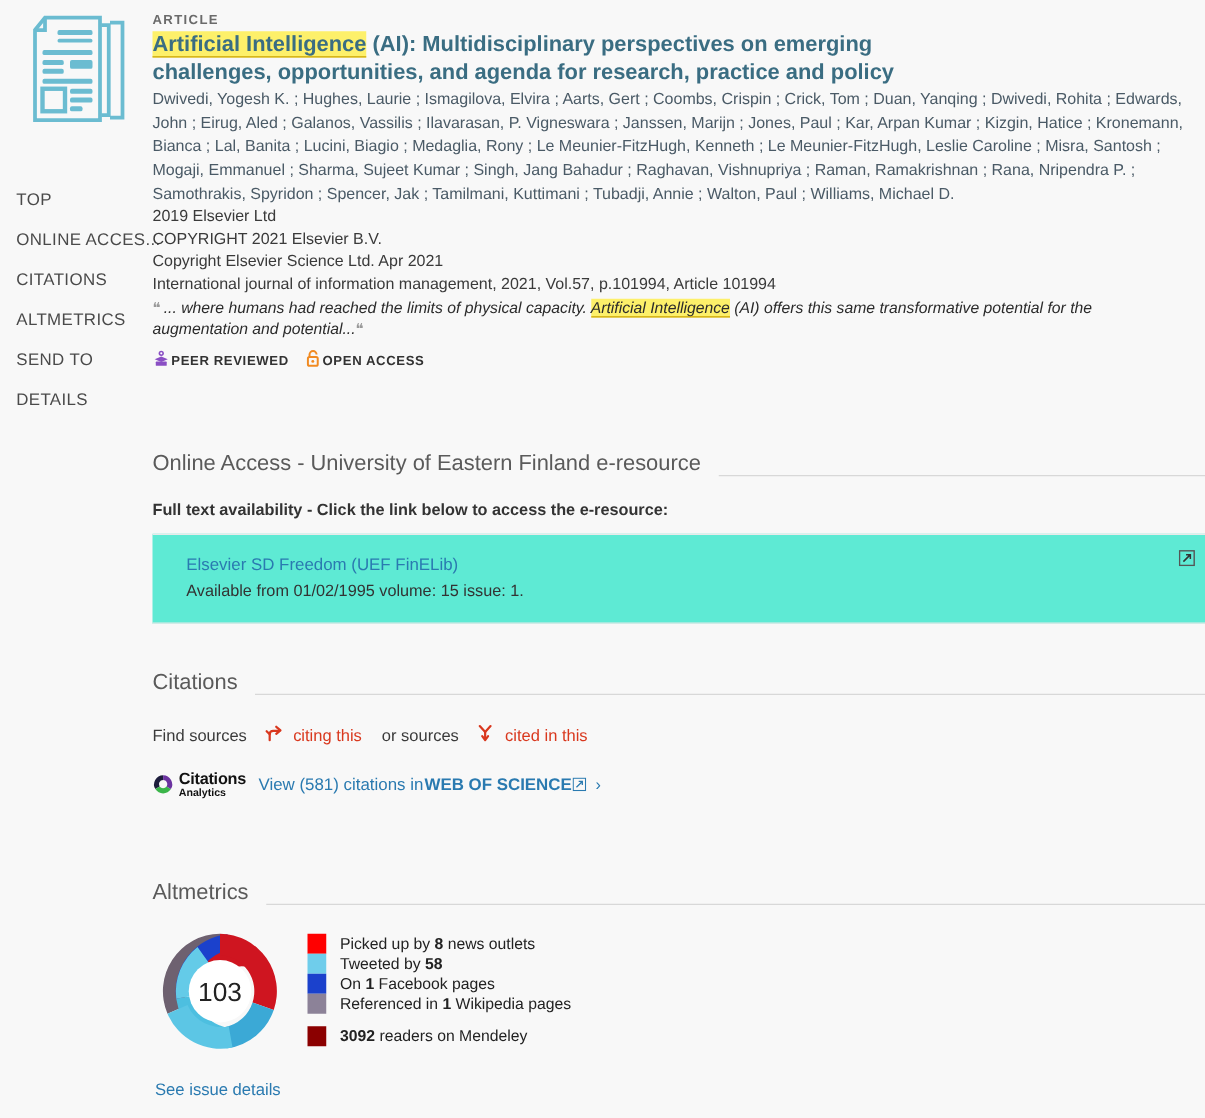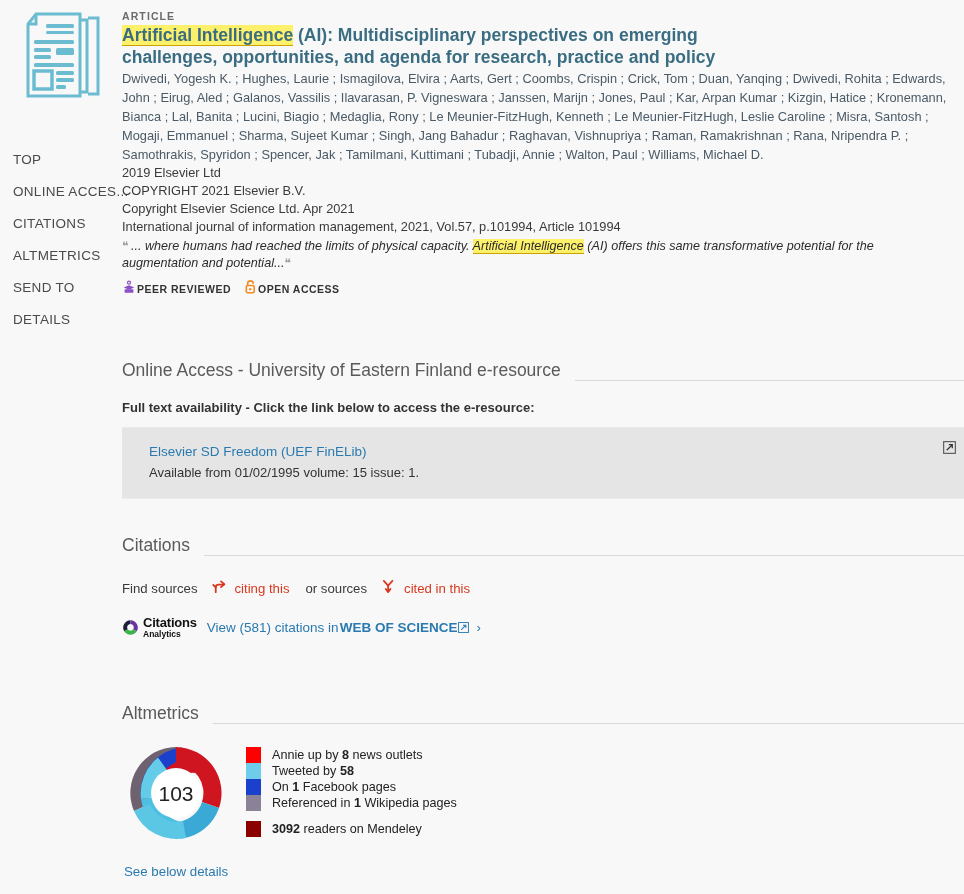--- a/index.html
+++ b/index.html
@@ -62,21 +62,21 @@
   .sec-title {
     font-size: 17.5px; color: #5a5a5a; font-weight: 400; white-space: nowrap;
   }
   .sec-rule { flex: 1 1 auto; height: 1px; background: #d8d8d8; }
 
   .subhead {
     font-size: 13px; font-weight: 700; color: #333; margin-top: 19px;
   }
 
   .access-card {
-    margin-top: 12px; background: #e5e5e5; border: 1px solid #eaeaea;
+    margin-top: 12px; background: #5eead4; border: 1px solid #eaeaea;
     border-left: none; border-right: none; padding: 14px 18px 16px 27px;
     position: relative; min-height: 62px;
   }
   .access-link {
     font-size: 13.5px; color: #2a7ab0; cursor: pointer; line-height: 19px;
   }
   .access-sub { font-size: 13px; color: #333; line-height: 19px; margin-top: 2px; }
   .ext-icon { position: absolute; right: 8px; top: 12px; }
 
   
@@ -297,37 +297,37 @@
             <path d="M10 70 A46 46 0 0 0 62 97 L59 80 A29 29 0 0 1 26 63 Z" fill="#5cc6e5"></path>
           </g>
           <circle cx="52" cy="52" r="25" fill="#ffffff"></circle>
           <text x="52" y="59.5" text-anchor="middle" font-family="Liberation Sans, sans-serif" font-size="21" fill="#222">103</text>
         </svg>
       </div>
 
       <div class="alt-legend">
         <div class="leg-row">
           <span class="swatch" style="background:#ff0000"></span>
-          <span class="leg-text"><span>Annie up by </span><b>8</b><span> news outlets</span></span>
+          <span class="leg-text"><span>Picked up by </span><b>8</b><span> news outlets</span></span>
         </div>
         <div class="leg-row">
           <span class="swatch" style="background:#6fcdeb"></span>
           <span class="leg-text"><span>Tweeted by </span><b>58</b><span></span></span>
         </div>
         <div class="leg-row">
           <span class="swatch" style="background:#1b41cc"></span>
           <span class="leg-text"><span>On </span><b>1</b><span> Facebook pages</span></span>
         </div>
         <div class="leg-row">
           <span class="swatch" style="background:#8c8298"></span>
           <span class="leg-text"><span>Referenced in </span><b>1</b><span> Wikipedia pages</span></span>
         </div>
         <div class="leg-row spaced">
           <span class="swatch" style="background:#8b0000"></span>
           <span class="leg-text"><b>3092</b><span> readers on Mendeley</span></span>
         </div>
       </div>
     </div>
 
-    <div class="see-more">See below details</div>
+    <div class="see-more">See issue details</div>
   </div>
 
 </div>
 
 </body></html>

